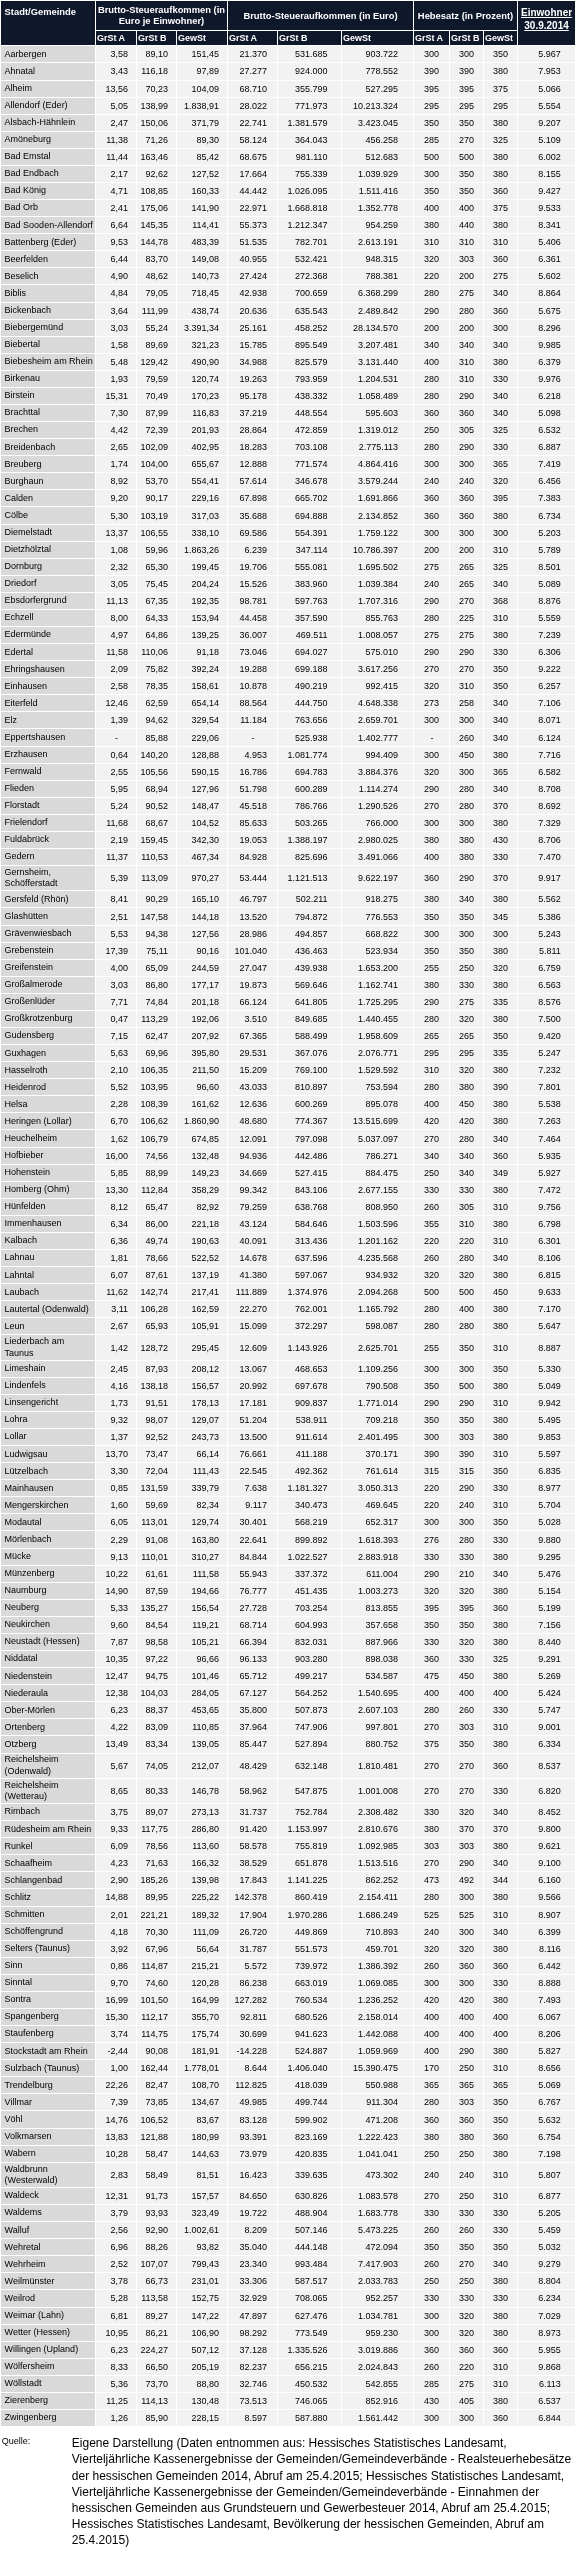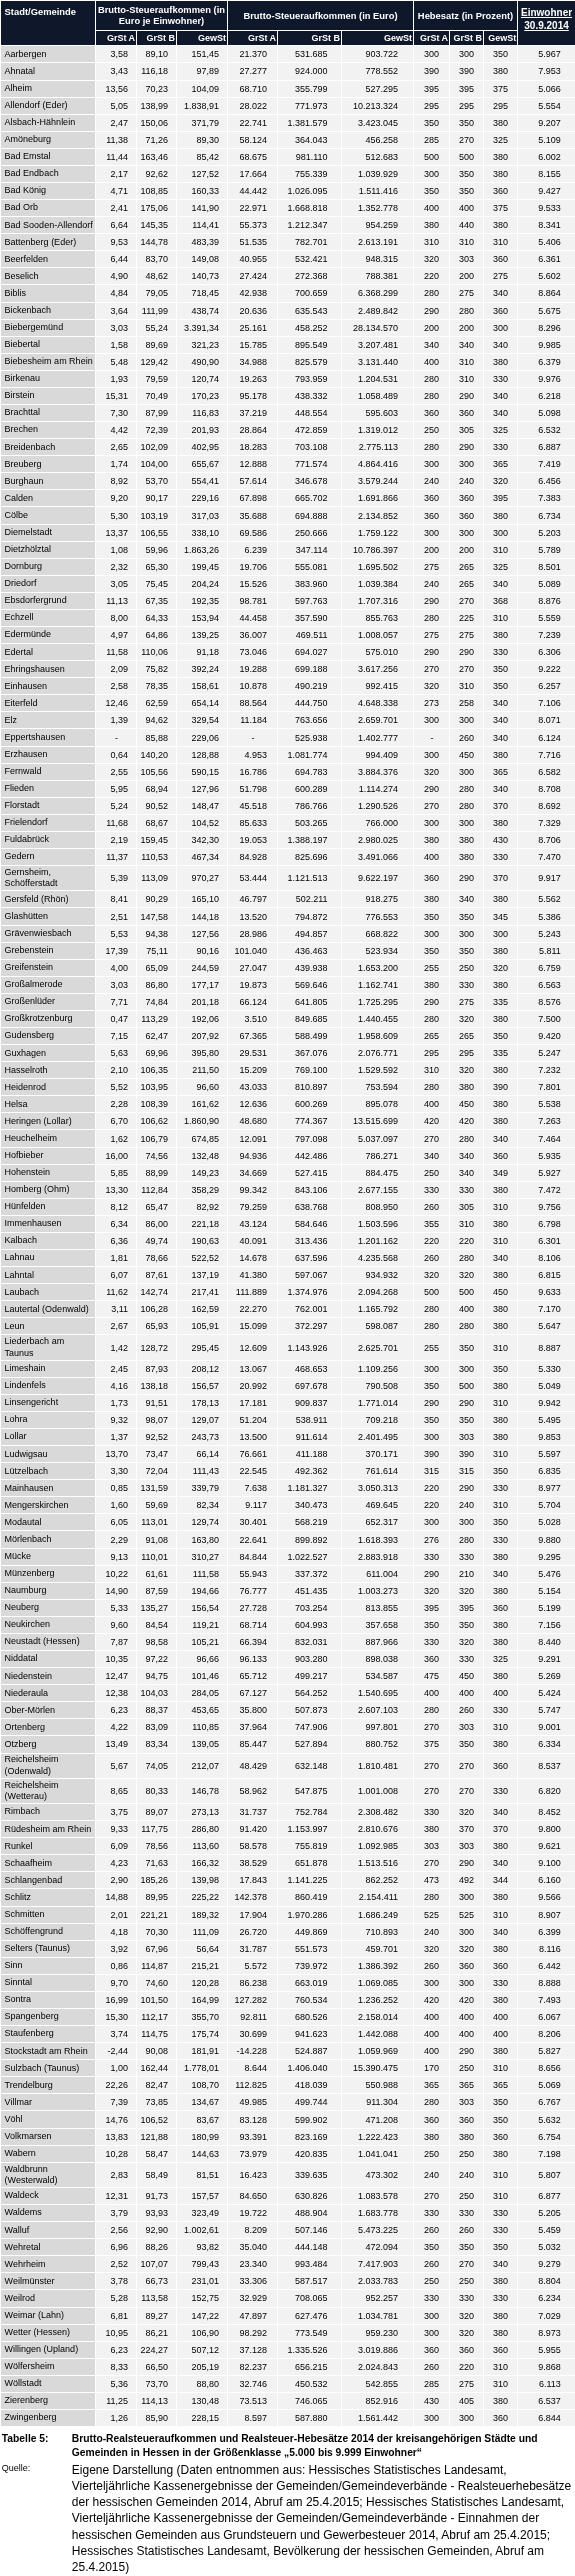--- a/index.html
+++ b/index.html
@@ -6,21 +6,21 @@
   body { width:576px; font-family:"Liberation Sans","DejaVu Sans",sans-serif; color:#000; }
   table { border-collapse:collapse; table-layout:fixed; width:576px; }
   col.c-name{width:95px;} col.c-pca{width:41px;} col.c-pcb{width:40px;} col.c-pcg{width:51px;}
   col.c-eua{width:50px;} col.c-eub{width:64px;} col.c-eug{width:72px;}
   col.c-ha{width:36px;} col.c-hb{width:34px;} col.c-hg{width:34px;} col.c-ew{width:58px;}
   th, td { border:1.3px solid #ffffff; overflow:hidden; }
   thead th { background:#0f172a; color:#ffffff; font-weight:bold; }
   th.corner { text-align:left; vertical-align:top; padding:5.4px 2.7px 1.8px 3.6px; font-size:9.4px; }
   th.group { text-align:center; vertical-align:middle; font-size:9.4px; line-height:1.25; padding:2.7px 1.8px; }
   th.einw { text-align:center; vertical-align:top; padding:5.4px 1.8px 1.8px 1.8px; font-size:10px; line-height:1.3;text-decoration:underline; }
-  th.sub { text-align:right; font-size:9px; padding:1.8px 0.9px 2.7px 0.9px; }
+  th.sub { text-align:left; font-size:9px; padding:1.8px 0.9px 2.7px 0.9px; }
   tbody td { height:14.3px; font-size:9px; padding-top:0.9px; padding-bottom:0.9px; }
   td.name { background:#D9D9D9; text-align:left; padding-left:3.6px; padding-right:1.8px; line-height:1.25; }
   td.num  { background:#F2F2F2; text-align:right; }
   td.ctr  { background:#F2F2F2; text-align:center; }
   td.pc   { padding-right:8px; }
   td.eua  { padding-right:10px; }
   td.eub  { padding-right:13.4px; }
   td.eug  { padding-right:15px; }
   td.ew   { padding-right:14.3px; }
   td.dash { text-align:center; padding-right:0; }
@@ -433,21 +433,21 @@
         <td class="ctr">360</td>
         <td class="ctr">380</td>
         <td class="num ew">6.734</td>
       </tr>
       <tr>
         <td class="name">Diemelstadt</td>
         <td class="num pc">13,37</td>
         <td class="num pc">106,55</td>
         <td class="num pc">338,10</td>
         <td class="num eua">69.586</td>
-        <td class="num eub">250.666</td>
+        <td class="num eub">554.391</td>
         <td class="num eug">1.759.122</td>
         <td class="ctr">300</td>
         <td class="ctr">300</td>
         <td class="ctr">300</td>
         <td class="num ew">5.203</td>
       </tr>
       <tr>
         <td class="name">Dietzhölztal</td>
         <td class="num pc">1,08</td>
         <td class="num pc">59,96</td>
@@ -1848,22 +1848,18 @@
         <td class="num eug">1.561.442</td>
         <td class="ctr">300</td>
         <td class="ctr">300</td>
         <td class="ctr">360</td>
         <td class="num ew">6.844</td>
       </tr>
     </tbody>
 </table>
 
 <div class="caption-block">
-  <div class="cap-row">
-    <div class="cap-label">Tabelle 5:</div>
-    <div class="cap-text">Brutto-Realsteueraufkommen und Realsteuer-Hebesätze 2014 der kreisangehörigen Städte und Gemeinden in Hessen in der Größenklasse „5.000 bis 9.999 Einwohner“</div>
-  </div>
   <div class="src-row">
     <div class="src-label">Quelle:</div>
     <div class="src-text">Eigene Darstellung (Daten entnommen aus: Hessisches Statistisches Landesamt, Vierteljährliche Kassenergebnisse der Gemeinden/Gemeindeverbände - Realsteuerhebesätze der hessischen Gemeinden 2014, Abruf am 25.4.2015;  Hessisches Statistisches Landesamt, Vierteljährliche Kassenergebnisse der Gemeinden/Gemeindeverbände - Einnahmen der hessischen Gemeinden aus Grundsteuern und Gewerbesteuer 2014, Abruf am 25.4.2015;  Hessisches Statistisches Landesamt, Bevölkerung der hessischen Gemeinden, Abruf am 25.4.2015)</div>
   </div>
 </div>
 
 
 </body></html>

